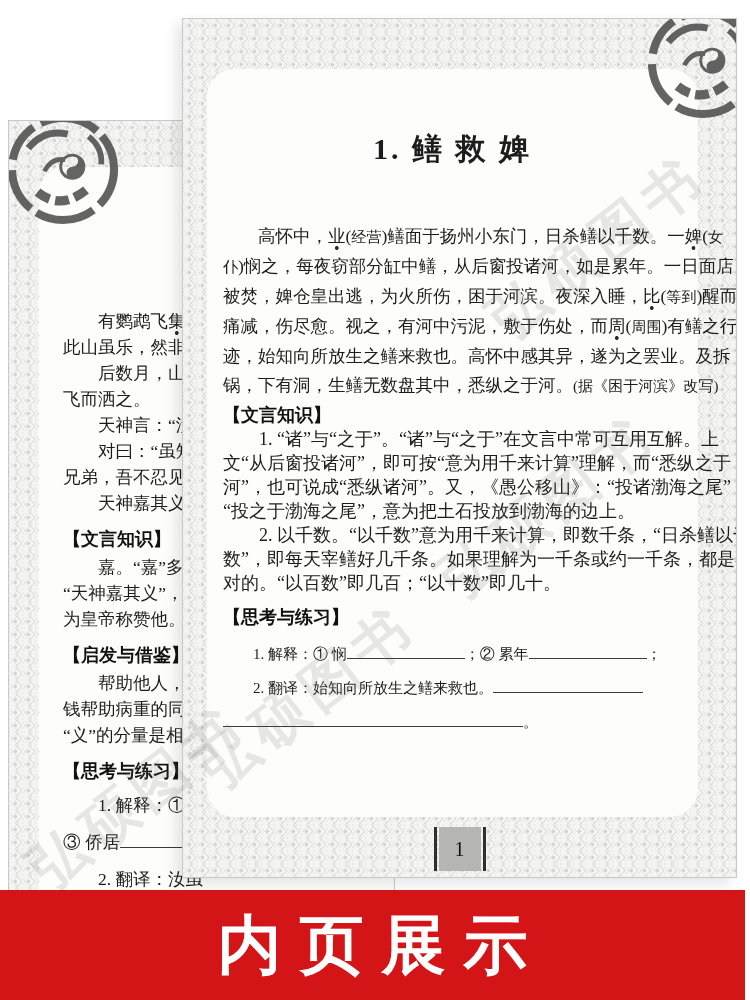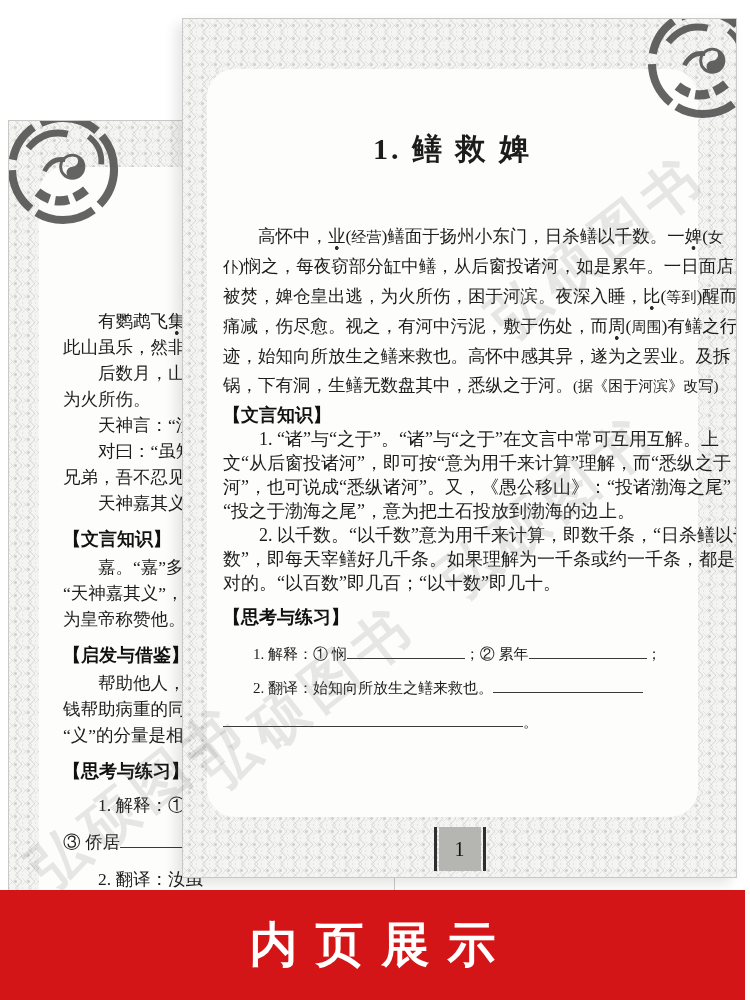--- a/index.html
+++ b/index.html
@@ -55,35 +55,35 @@
         justify-content:center;font-size:20px;}
 
   
   .wm{position:absolute;z-index:5;font-size:56px;font-weight:700;letter-spacing:8px;
       color:rgba(110,110,110,.16);transform:rotate(-38deg);white-space:nowrap;
       font-family:"Liberation Sans","DejaVu Sans",sans-serif;pointer-events:none;}
 
   
   .banner{position:absolute;left:0;top:890px;width:745px;height:110px;background:#d41517;
         z-index:10;display:flex;align-items:center;justify-content:center;}
-  .banner span{color:#ffffff;font-size:48px;font-weight:700;letter-spacing:18px;text-indent:18px;
+  .banner span{color:#ffffff;font-size:64px;font-weight:700;letter-spacing:18px;text-indent:18px;
         font-family:"Liberation Serif","DejaVu Serif",serif;}
 </style>
 </head>
 <body>
 
 <div class="stage">
 
   <div class="page back-page">
     <div class="content">
       <div class="bp-text" id="bp-lines">
           <div class="line indent"><span>有鹦鹉飞</span><span class="emph">集</span><span>(</span></div>
           <div class="line"><span>此山虽乐，然非吾</span></div>
           <div class="line indent"><span>后数月，山中</span></div>
-          <div class="line"><span>为火所伤。</span></div>
+          <div class="line"><span>飞而洒之。</span></div>
           <div class="line indent"><span>天神言：“汝虽</span></div>
           <div class="line indent"><span>对曰：“虽知区</span></div>
           <div class="line"><span>兄弟，吾不忍见其</span></div>
           <div class="line indent"><span>天神嘉其义，</span></div>
           <div class="line header"><span>【文言知识】</span></div>
           <div class="line indent"><span>嘉。“嘉”多作</span></div>
           <div class="line"><span>“天神嘉其义”，意</span></div>
           <div class="line"><span>为皇帝称赞他。</span></div>
           <div class="line header"><span>【启发与借鉴】</span></div>
           <div class="line indent"><span>帮助他人，不</span></div>

